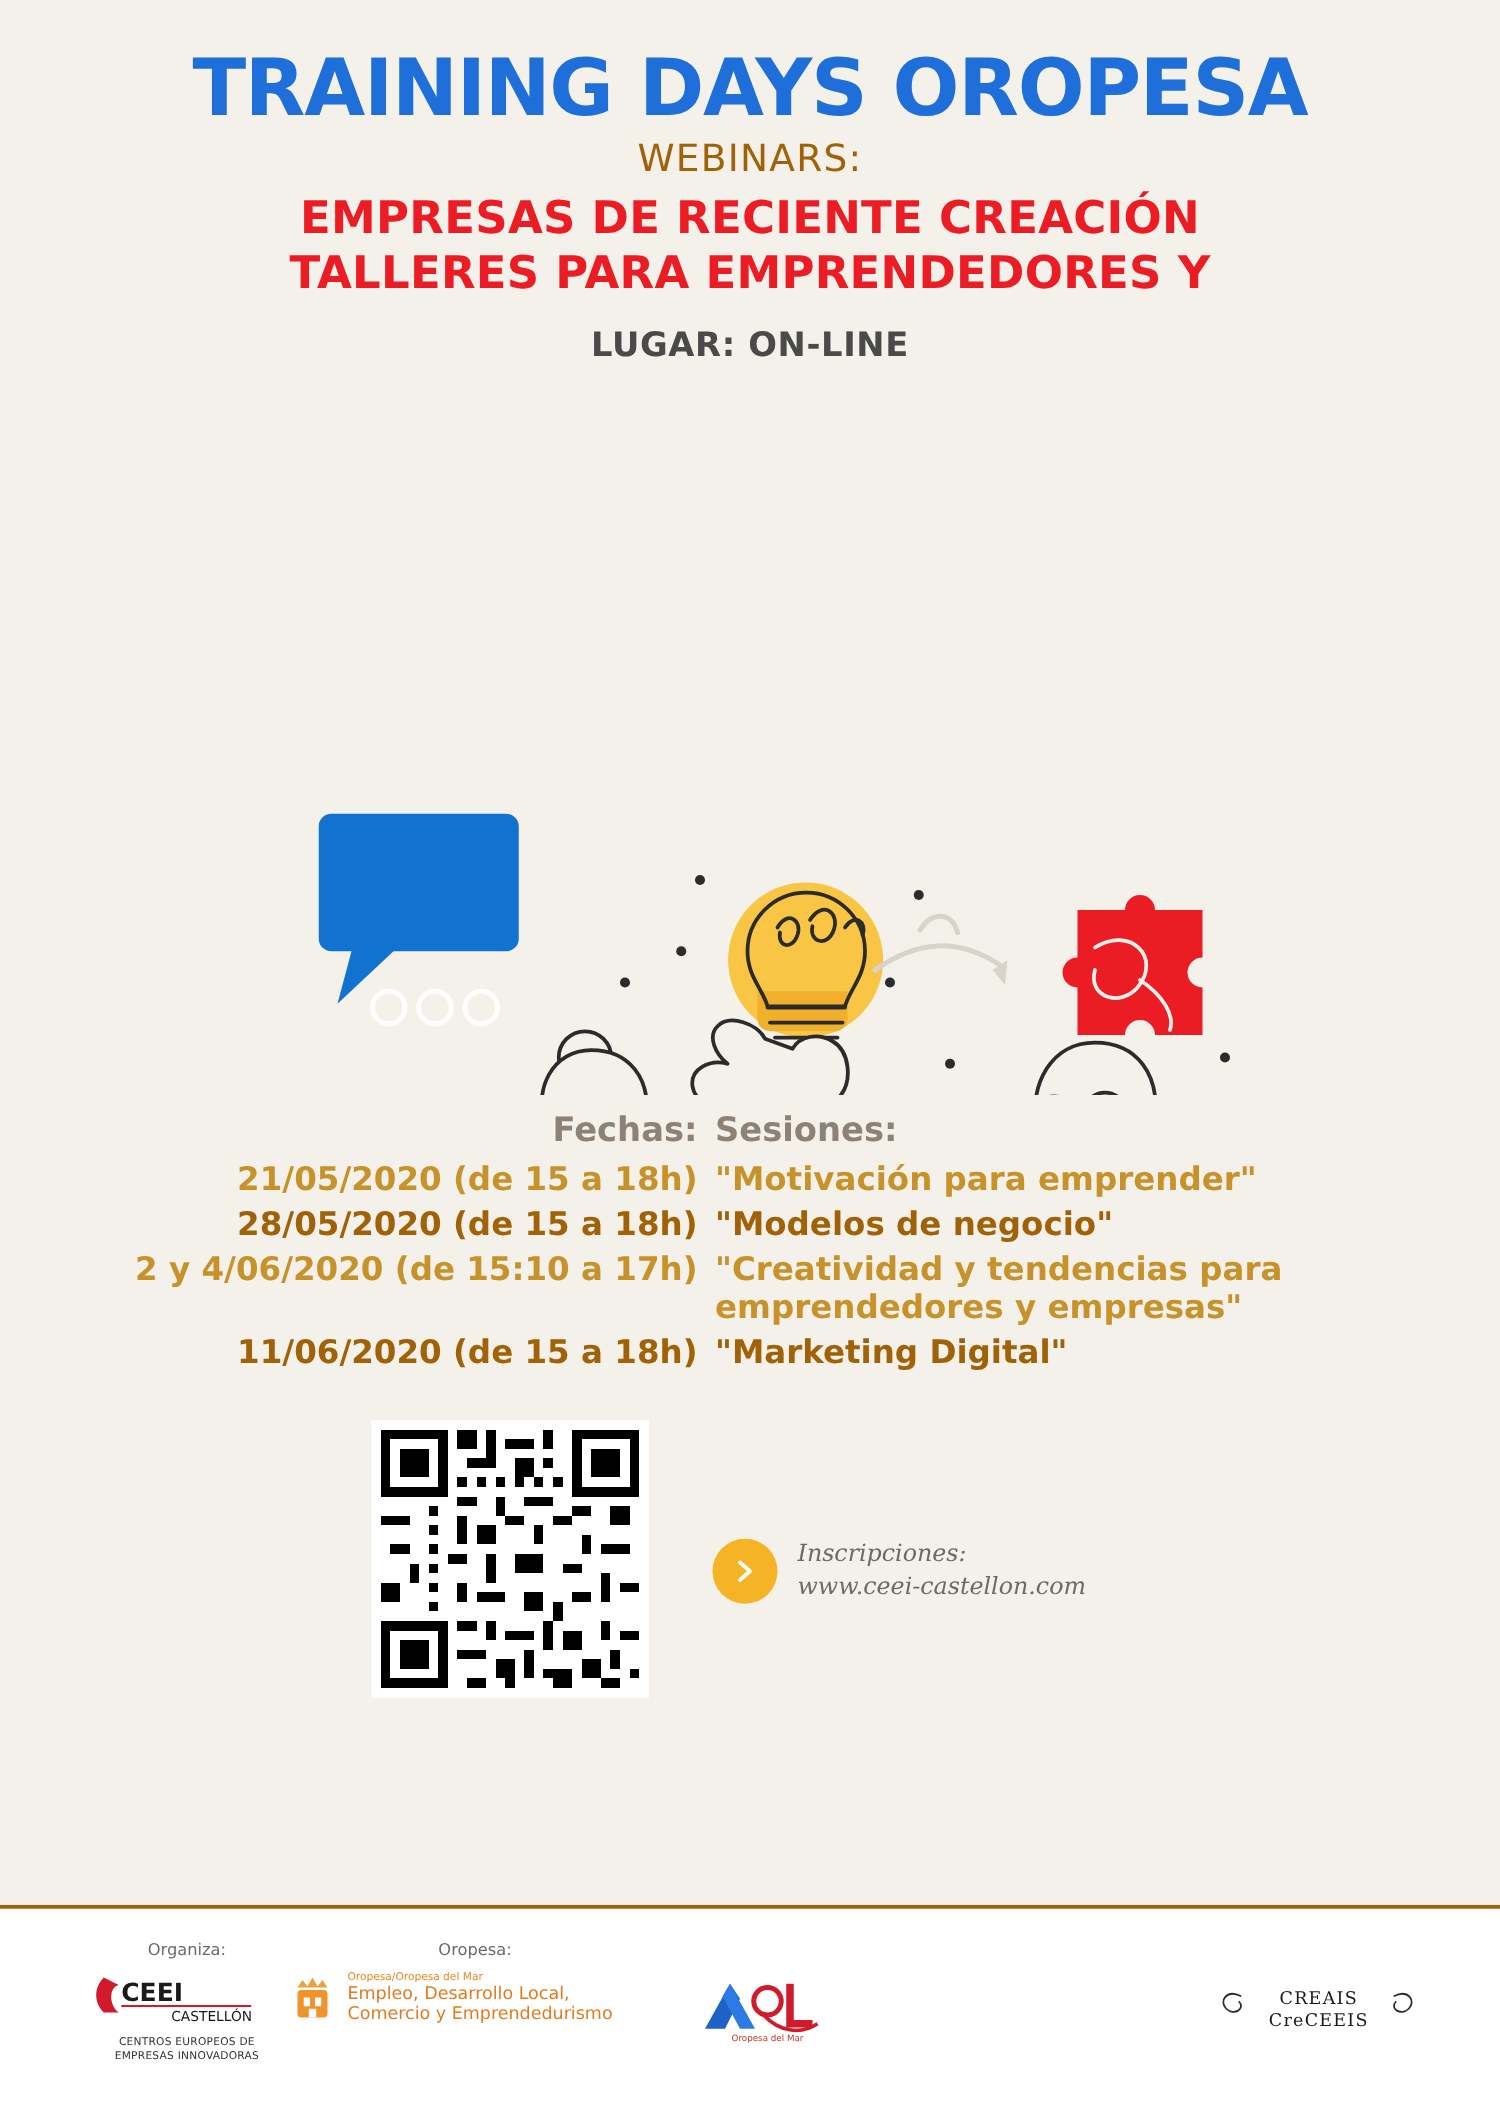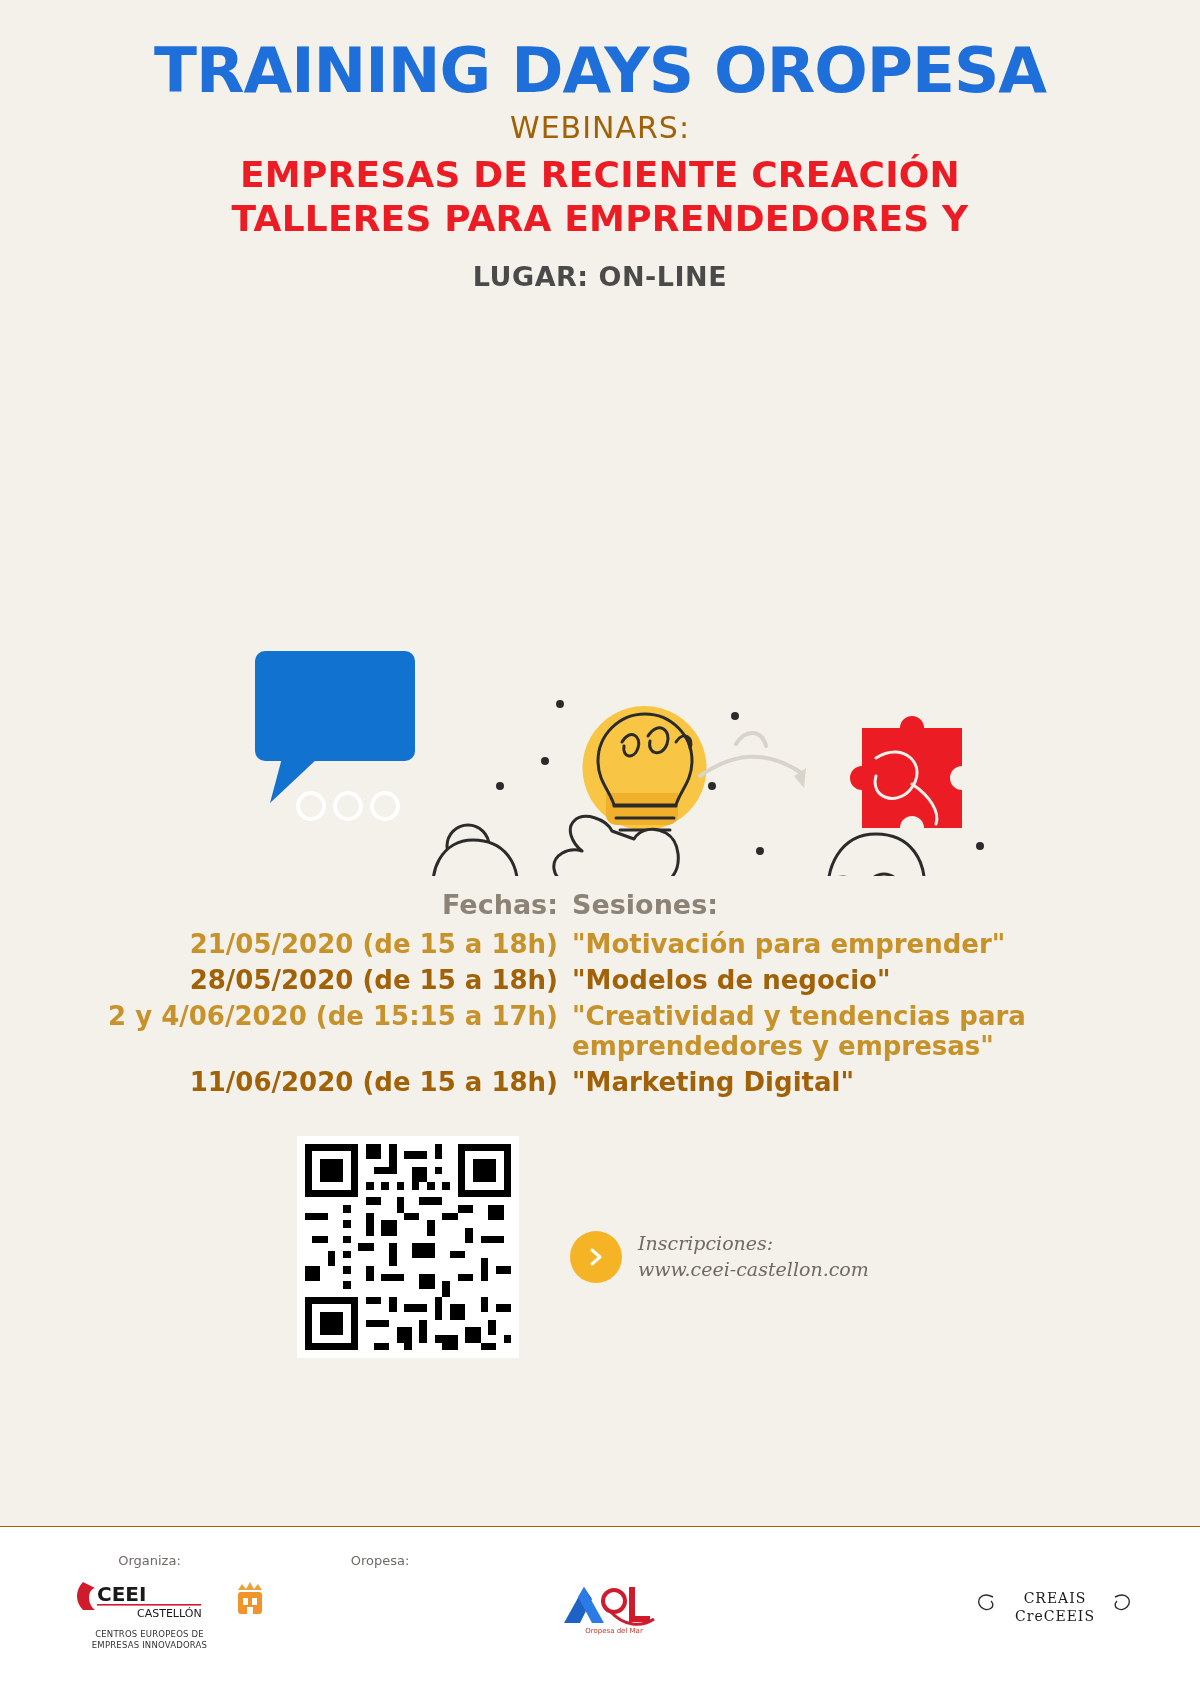--- a/index.html
+++ b/index.html
@@ -146,21 +146,21 @@
   }
 
   
   .footer {
     position: absolute;
     left: 0;
     bottom: 0;
     width: 1200px;
     height: 170px;
     background: #ffffff;
-    border-top: 1px solid #a16207;
+    border-top: 3px solid #a16207;
   }
   .footer-inner {
     position: relative;
     width: 1200px;
     height: 170px;
   }
   .f-label {
     font-size: 13px;
     color: #6e6a66;
   }
@@ -423,21 +423,21 @@
       </tr>
       <tr>
         <td class="col-date c-gold">21/05/2020 (de 15 a 18h)</td>
         <td class="col-sess c-gold">"Motivación para emprender"</td>
       </tr>
       <tr>
         <td class="col-date c-red">28/05/2020 (de 15 a 18h)</td>
         <td class="col-sess c-red">"Modelos de negocio"</td>
       </tr>
       <tr>
-        <td class="col-date c-gold">2 y 4/06/2020 (de 15:15 a 17h)</td>
+        <td class="col-date c-gold">2 y 4/06/2020 (de 15:10 a 17h)</td>
         <td class="col-sess c-gold">"Creatividad y tendencias para emprendedores y empresas"</td>
       </tr>
       <tr>
         <td class="col-date c-red">11/06/2020 (de 15 a 18h)</td>
         <td class="col-sess c-red">"Marketing Digital"</td>
       </tr>
     </tbody>
       </table>
   </div>
 
@@ -569,20 +569,25 @@
       <div class="blk-promueve">
         <div class="f-label">Oropesa:</div>
         <div style="margin-top:8px; display:flex; align-items:center; gap:8px; justify-content:flex-start;">
           <svg width="40" height="44" viewBox="0 0 40 44" xmlns="http://www.w3.org/2000/svg">
             <path d="M8 14 l4 -6 l4 5 l4 -7 l4 7 l4 -5 l4 6 z" fill="#e8a33d"></path>
             <rect x="8" y="16" width="24" height="22" rx="3" fill="#f0932b"></rect>
             <rect x="13" y="22" width="5" height="7" fill="#fff"></rect>
             <rect x="22" y="22" width="5" height="7" fill="#fff"></rect>
             <rect x="17" y="31" width="6" height="7" fill="#fff"></rect>
           </svg>
+          <div style="text-align:left;">
+            <div style="font-size:8.5px; color:#e08a1e;">Oropesa/Oropesa del Mar</div>
+            <div style="font-size:14px; color:#e07b1e; font-family:'DejaVu Sans',sans-serif;">Empleo, Desarrollo Local,</div>
+            <div style="font-size:14px; color:#e07b1e; font-family:'DejaVu Sans',sans-serif;">Comercio y Emprendedurismo</div>
+          </div>
         </div>
       </div>
 
       <div class="blk-adl">
         <svg width="120" height="50" viewBox="0 0 120 50" xmlns="http://www.w3.org/2000/svg">
           <path d="M10 44 L30 8 L38 20 L26 44 Z" fill="#1d62c4"></path>
           <path d="M30 8 L50 44 L38 44 L24 18 Z" fill="#2c7be5"></path>
           <circle cx="60" cy="22" r="11" fill="none" stroke="#cf1b2b" stroke-width="4"></circle>
           <path d="M78 8 L78 40 L96 40" fill="none" stroke="#cf1b2b" stroke-width="6"></path>
           <path d="M56 32 C70 48 88 48 100 40" fill="none" stroke="#cf1b2b" stroke-width="3"></path>

